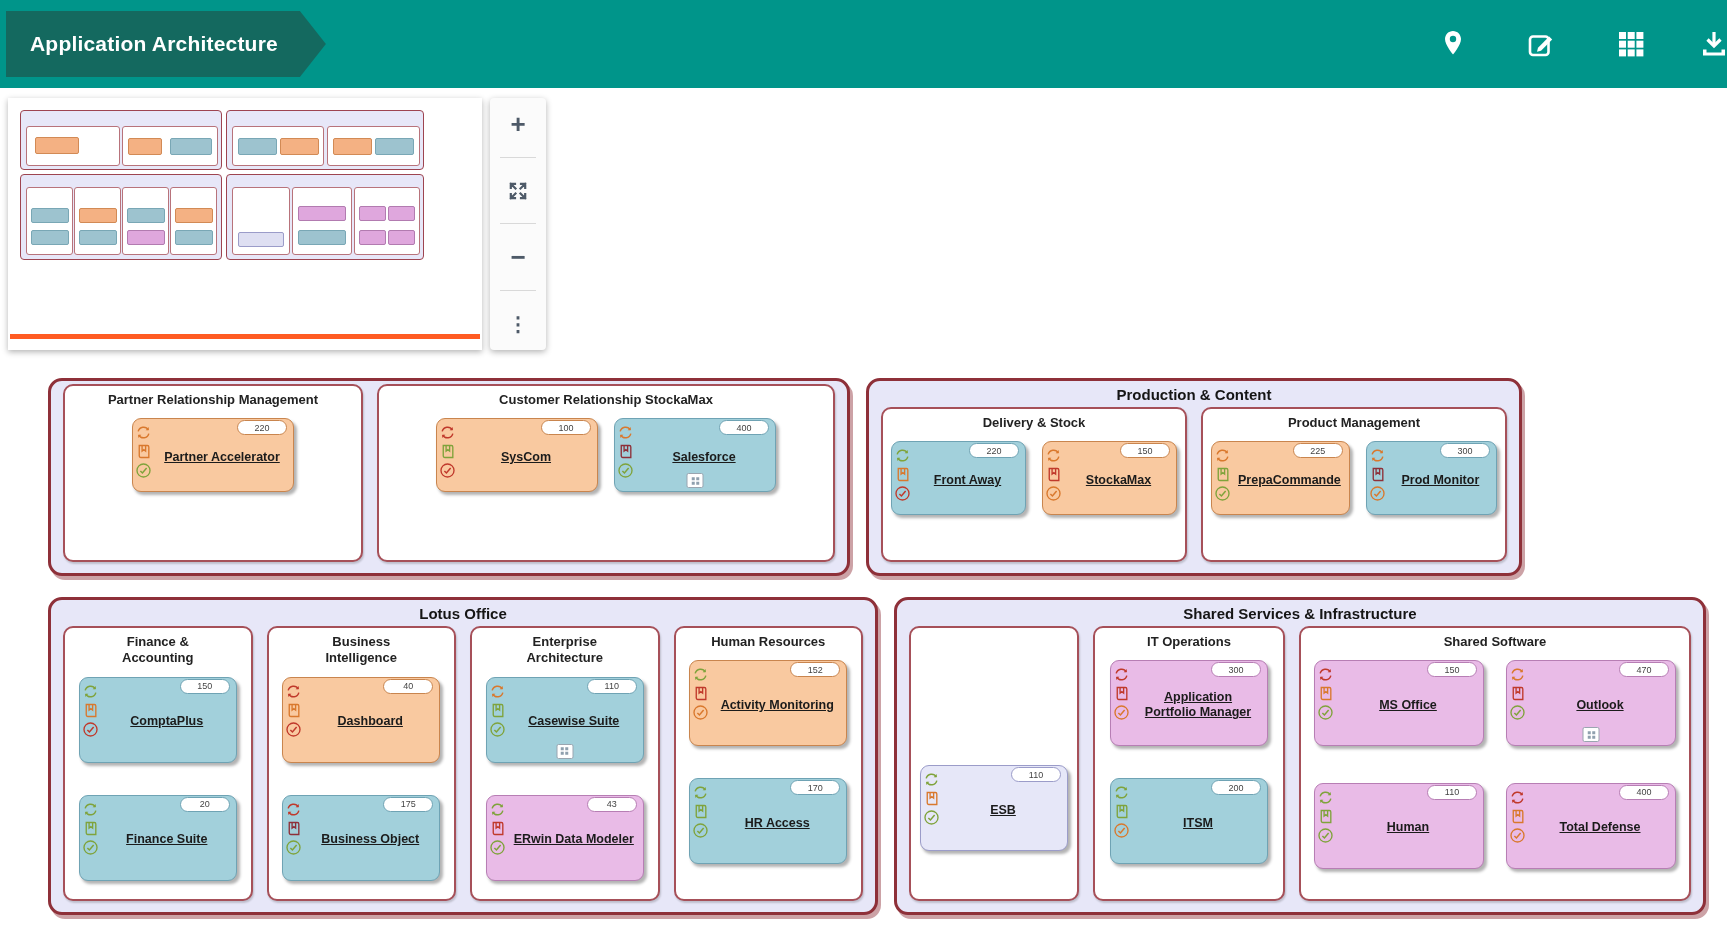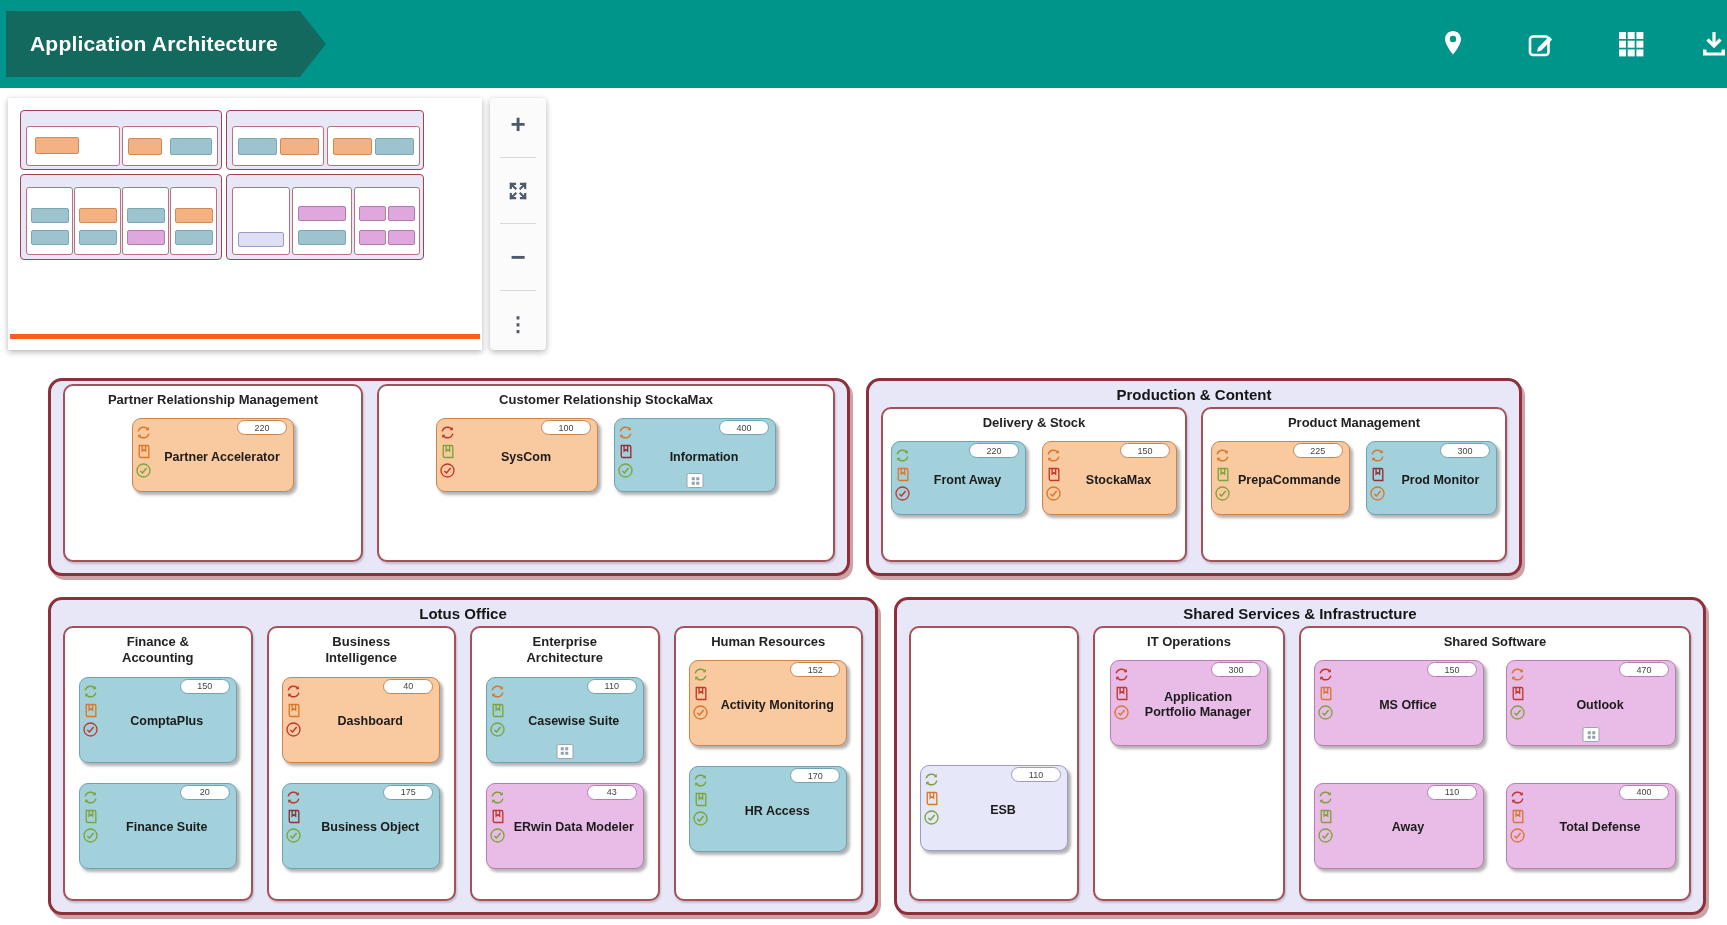--- a/index.html
+++ b/index.html
@@ -45,38 +45,38 @@
         display:flex;flex-direction:column;box-sizing:border-box;}
   .zone-title{text-align:center;font-size:15px;font-weight:bold;color:#151515;padding:5px 4px 1px;}
   .groups{display:flex;flex:1;gap:14px;padding:3px 12px 11px;min-height:0;}
   .group{background:#fff;border:2px solid var(--group-bd,#A65059);border-radius:10px;
          display:flex;flex-direction:column;box-shadow:1px 2px 2px rgba(0,0,0,.18);
          box-sizing:border-box;min-width:0;}
   .group-title{text-align:center;font-size:13px;font-weight:600;color:#222;
                padding:6px 6px 2px;line-height:1.25;white-space:pre-line;}
   .cards{flex:1;display:flex;justify-content:center;gap:16px;padding:8px 8px 12px;min-height:0;}
   .cards.row{flex-direction:row;align-items:flex-start;}
-  .cards.col{flex-direction:column;align-items:center;gap:20px;justify-content:flex-start;}
+  .cards.col{flex-direction:column;align-items:center;gap:32px;justify-content:flex-start;}
   .cards.col.end{justify-content:flex-end;padding-bottom:48px;}
   .cards.grid2{display:grid;grid-template-columns:1fr 1fr;column-gap:12px;row-gap:18px;
                justify-items:center;align-items:start;}
 
   
   .app-card{position:relative;width:162px;min-height:74px;border-radius:9px;
             background:var(--bg);border:1.6px solid var(--bd);
             box-shadow:2.5px 3px 3px rgba(0,0,0,.30);
             display:flex;align-items:center;justify-content:center;
             padding:14px 8px 10px 26px;box-sizing:border-box;cursor:pointer;}
   .icon-col{position:absolute;left:2px;top:5px;display:flex;flex-direction:column;gap:2px;}
   .ic{display:block;width:17px;height:17px;}
   .ic svg{width:17px;height:17px;display:block;}
   .badge{position:absolute;top:1px;right:6px;min-width:50px;height:15px;background:#fff;
          border:1.2px solid var(--bd);border-radius:8px;font-size:9px;color:#444;
          display:flex;align-items:center;justify-content:center;padding:0 4px;box-sizing:border-box;}
-  .app-name{font-size:12.5px;font-weight:bold;color:#1b1b1b;text-align:center;line-height:1.2;}
+  .app-name{font-size:12.5px;font-weight:bold;color:#1b1b1b;text-align:center;line-height:1.2;text-decoration:underline;}
   .expander{position:absolute;bottom:3px;left:50%;transform:translateX(-50%);width:15px;height:13px;
             background:#fff;border:1px solid #9AA5B0;border-radius:2px;
             display:flex;align-items:center;justify-content:center;cursor:pointer;}
   .expander svg{width:10px;height:10px;display:block;}
 
   
   #zone-fo{left:48px;top:378px;width:802px;height:198px;}
   #zone-pc{left:866px;top:378px;width:656px;height:198px;}
   #zone-bo{left:48px;top:597px;width:830px;height:318px;}
   #zone-ss{left:894px;top:597px;width:812px;height:318px;}
@@ -291,21 +291,21 @@
                   </svg>
       </span>
       <span class="ic" style="color: rgb(127, 163, 59);">
         <svg viewBox="0 0 24 24">
                     <circle cx="12" cy="12" r="9.2" fill="none" stroke="currentColor" stroke-width="1.9"></circle>
                     <path d="M7.6 12.6l2.9 2.9 5.9-7" fill="none" stroke="currentColor" stroke-width="2.1"></path>
                   </svg>
       </span>
     </div>
     <span class="badge">400</span>
-    <span class="app-name">Information</span>
+    <span class="app-name">Salesforce</span>
     <span class="expander">
       <svg viewBox="0 0 12 12" fill="#8FA0AE">
                   <rect x="1.5" y="1.5" width="3.6" height="3.6"></rect>
                   <rect x="6.9" y="1.5" width="3.6" height="3.6"></rect>
                   <rect x="1.5" y="6.9" width="3.6" height="3.6"></rect>
                   <rect x="6.9" y="6.9" width="3.6" height="3.6"></rect>
                 </svg>
     </span>
   </div>
           </div>
@@ -732,20 +732,46 @@
         <svg viewBox="0 0 24 24">
                     <circle cx="12" cy="12" r="9.2" fill="none" stroke="currentColor" stroke-width="1.9"></circle>
                     <path d="M7.6 12.6l2.9 2.9 5.9-7" fill="none" stroke="currentColor" stroke-width="2.1"></path>
                   </svg>
       </span>
     </div>
     <span class="badge">300</span>
     <span class="app-name">Application Portfolio Manager</span>
 
   </div>
+            <div class="app-card" style="--bg: #A2D0DB; --bd: #6FA3B4;">
+    <div class="icon-col">
+      <span class="ic" style="color: rgb(127, 163, 59);">
+        <svg viewBox="0 0 24 24">
+                    <path d="M19.5 13.5A7.8 7.8 0 0 1 5.2 15.6M4.5 10.5A7.8 7.8 0 0 1 18.8 8.4" fill="none" stroke="currentColor" stroke-width="2.1"></path>
+                    <path d="M19.4 4.4v4.4h-4.4z" fill="currentColor"></path>
+                    <path d="M4.6 19.6v-4.4h4.4z" fill="currentColor"></path>
+                  </svg>
+      </span>
+      <span class="ic" style="color: rgb(127, 163, 59);">
+        <svg viewBox="0 0 24 24">
+                    <path d="M6 3.5h11.5a2 2 0 0 1 2 2v15H8a2 2 0 0 1-2-2z" fill="none" stroke="currentColor" stroke-width="1.9"></path>
+                    <path d="M10 3.5v8l2.5-2 2.5 2v-8" fill="none" stroke="currentColor" stroke-width="1.9"></path>
+                  </svg>
+      </span>
+      <span class="ic" style="color: rgb(217, 120, 45);">
+        <svg viewBox="0 0 24 24">
+                    <circle cx="12" cy="12" r="9.2" fill="none" stroke="currentColor" stroke-width="1.9"></circle>
+                    <path d="M7.6 12.6l2.9 2.9 5.9-7" fill="none" stroke="currentColor" stroke-width="2.1"></path>
+                  </svg>
+      </span>
+    </div>
+    <span class="badge">200</span>
+    <span class="app-name">ITSM</span>
+
+  </div>
           </div>
     </div>
     <div class="group group-sw">
       <div class="group-title">Shared Software</div>
       <div class="cards grid2">
             <div class="app-card" style="--bg: #E9BBE7; --bd: #B77EB4;">
     <div class="icon-col">
       <span class="ic" style="color: rgb(192, 57, 43);">
         <svg viewBox="0 0 24 24">
                     <path d="M19.5 13.5A7.8 7.8 0 0 1 5.2 15.6M4.5 10.5A7.8 7.8 0 0 1 18.8 8.4" fill="none" stroke="currentColor" stroke-width="2.1"></path>
@@ -819,21 +845,21 @@
                   </svg>
       </span>
       <span class="ic" style="color: rgb(127, 163, 59);">
         <svg viewBox="0 0 24 24">
                     <circle cx="12" cy="12" r="9.2" fill="none" stroke="currentColor" stroke-width="1.9"></circle>
                     <path d="M7.6 12.6l2.9 2.9 5.9-7" fill="none" stroke="currentColor" stroke-width="2.1"></path>
                   </svg>
       </span>
     </div>
     <span class="badge">110</span>
-    <span class="app-name">Away</span>
+    <span class="app-name">Human</span>
 
   </div>
             <div class="app-card" style="--bg: #E9BBE7; --bd: #B77EB4;">
     <div class="icon-col">
       <span class="ic" style="color: rgb(192, 57, 43);">
         <svg viewBox="0 0 24 24">
                     <path d="M19.5 13.5A7.8 7.8 0 0 1 5.2 15.6M4.5 10.5A7.8 7.8 0 0 1 18.8 8.4" fill="none" stroke="currentColor" stroke-width="2.1"></path>
                     <path d="M19.4 4.4v4.4h-4.4z" fill="currentColor"></path>
                     <path d="M4.6 19.6v-4.4h4.4z" fill="currentColor"></path>
                   </svg>

